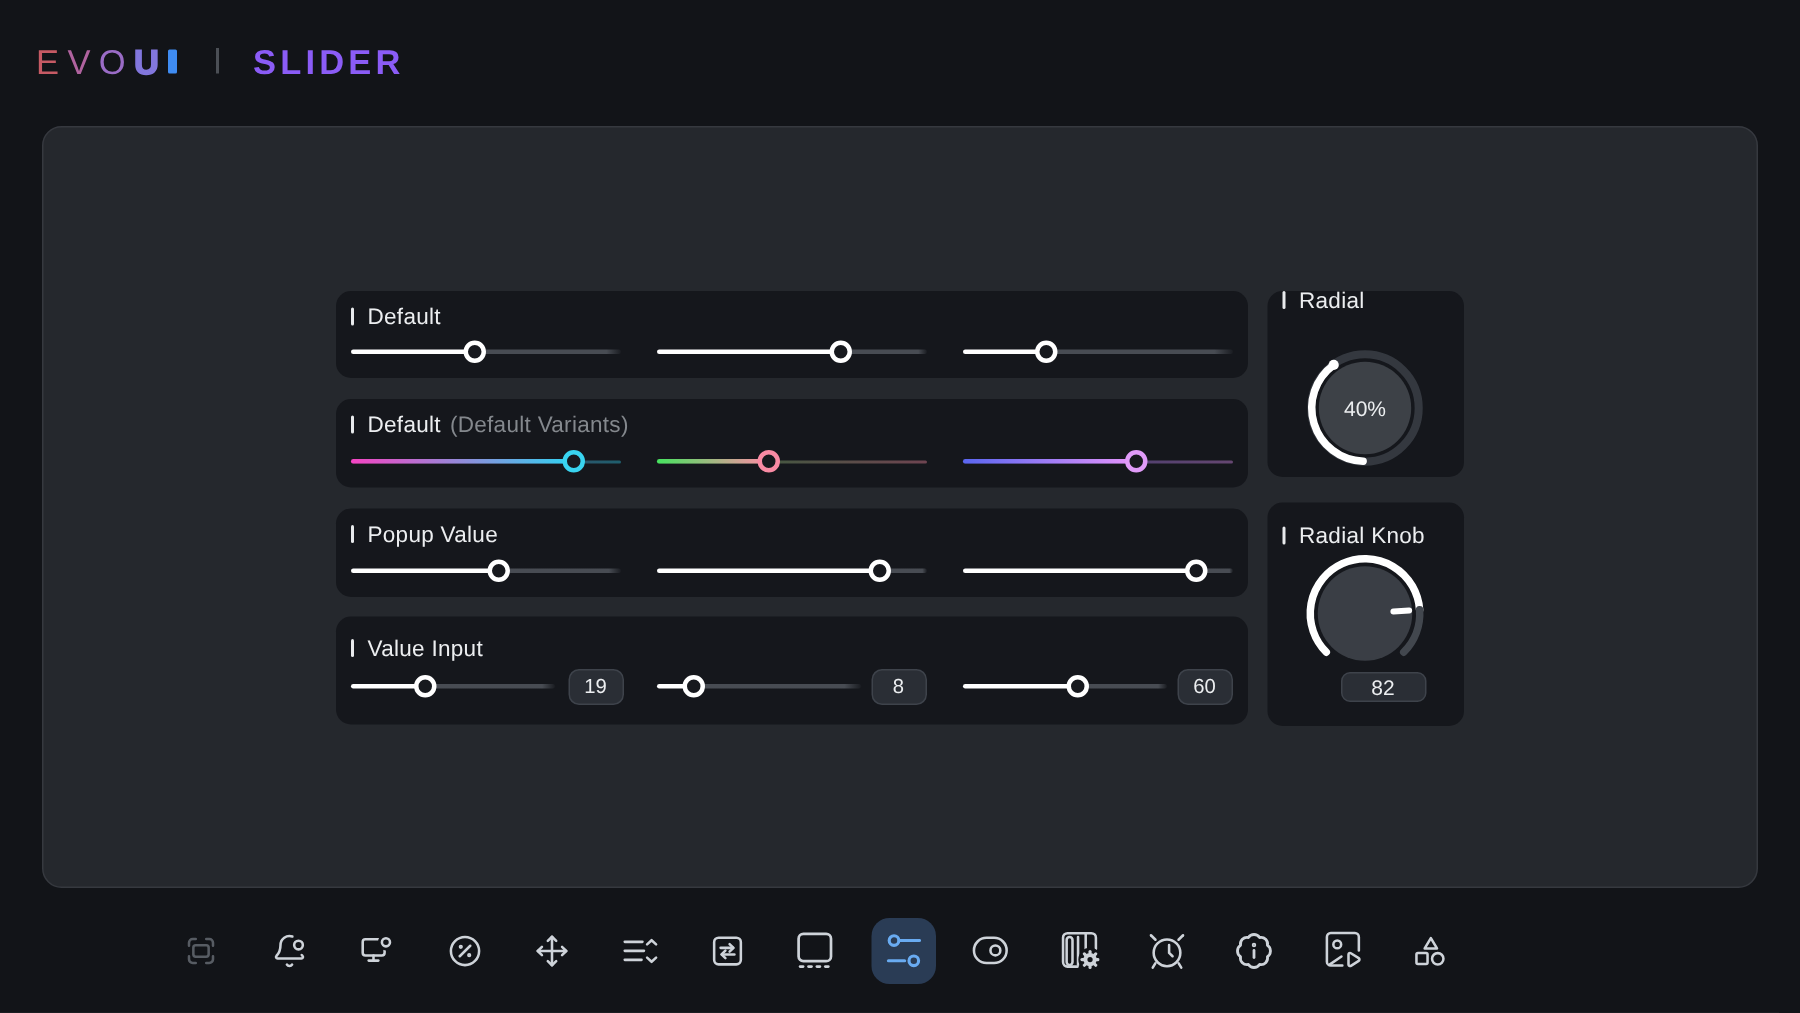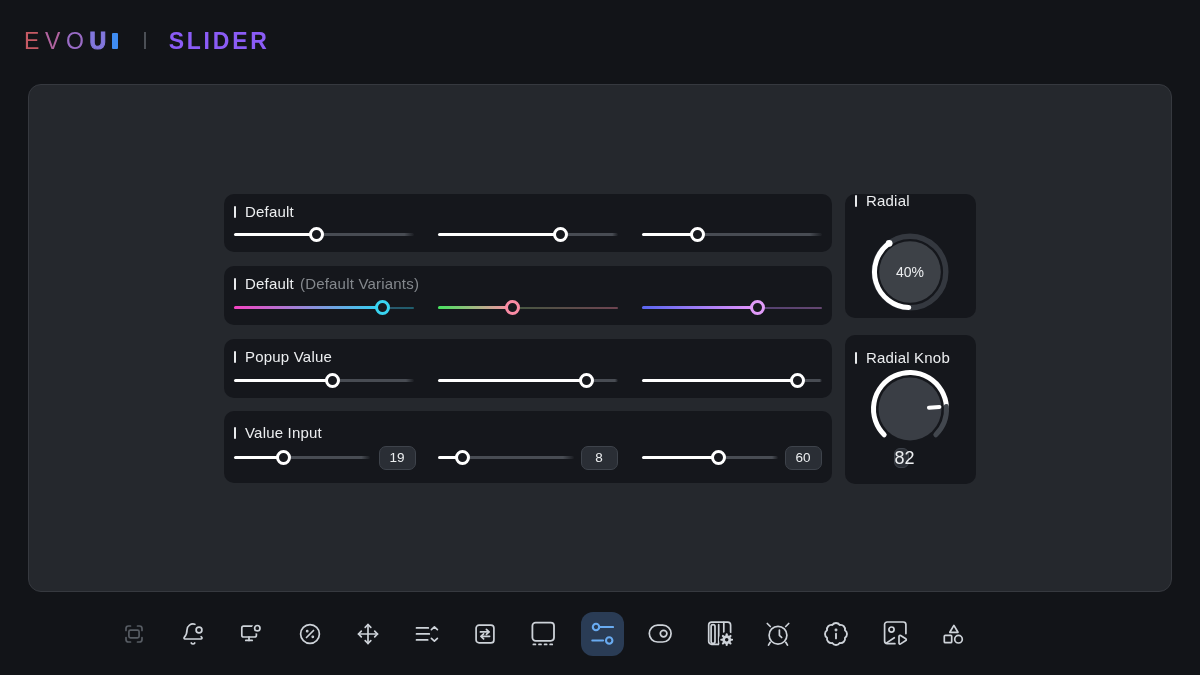--- a/index.html
+++ b/index.html
@@ -116,21 +116,21 @@
   </svg>
 
   <div class="card" style="left:845px; top:335px; width:131px; height:149px;"></div>
   <div class="label" style="left:855px; top:349px;"><span class="bar"></span>Radial Knob</div>
   <svg class="knob" width="90" height="98" viewBox="0 0 90 98" style="position:absolute; left:865px; top:360px;">
     <circle cx="45" cy="49" r="31.5" fill="#3a3e45"></circle>
     <path d="M 19.19 74.81 A 36.5 36.5 0 1 1 81.41 46.45" fill="none" stroke="#ffffff" stroke-width="5" stroke-linecap="round"></path>
     <path d="M 81.41 46.45 A 36.5 36.5 0 0 1 70.81 74.81" fill="none" stroke="#42474e" stroke-width="5" stroke-linecap="round"></path>
     <path d="M 63.95 47.67 L 74.43 46.94" stroke="#fff" stroke-width="4" stroke-linecap="round"></path>
   </svg>
-  <div class="vbox" style="left:893.5px; top:448px; width:15px; height:20px; line-height:18px; font-size:18px; border-radius:6px;">82</div>
+  <div class="vbox" style="left:893.5px; top:448px; width:57px; height:20px; line-height:18px; font-size:14px; border-radius:6px;">82</div>
 
   <div style="position:absolute; left:580.5px; top:612px; width:43px; height:44px; background:#2a3c55; border-radius:12px;"></div>
 
   <svg class="icon" style="left:122.3px" width="24" height="24" viewBox="0 0 24 24" fill="none" stroke="#575c63" stroke-width="1.7" stroke-linecap="round" stroke-linejoin="round">
     <path d="M8.5 4H6.5a2.5 2.5 0 0 0-2.5 2.5V8.5"></path>
     <path d="M15.5 4h2a2.5 2.5 0 0 1 2.5 2.5V8.5"></path>
     <path d="M8.5 20H6.5a2.5 2.5 0 0 1-2.5-2.5V15.5"></path>
     <path d="M15.5 20h2a2.5 2.5 0 0 0 2.5-2.5V15.5"></path>
     <rect x="6.9" y="8.2" width="10.2" height="7.6" rx="1.6"></rect>
   </svg>

